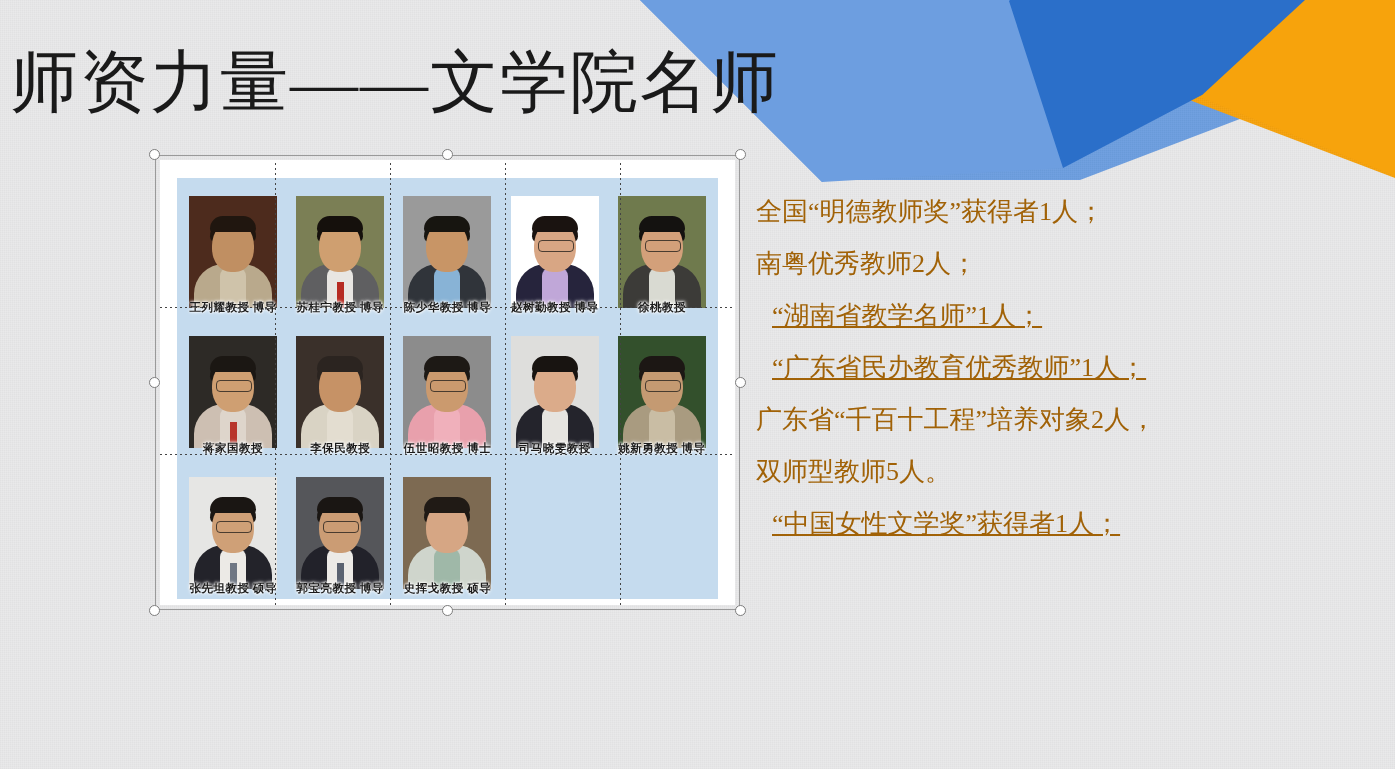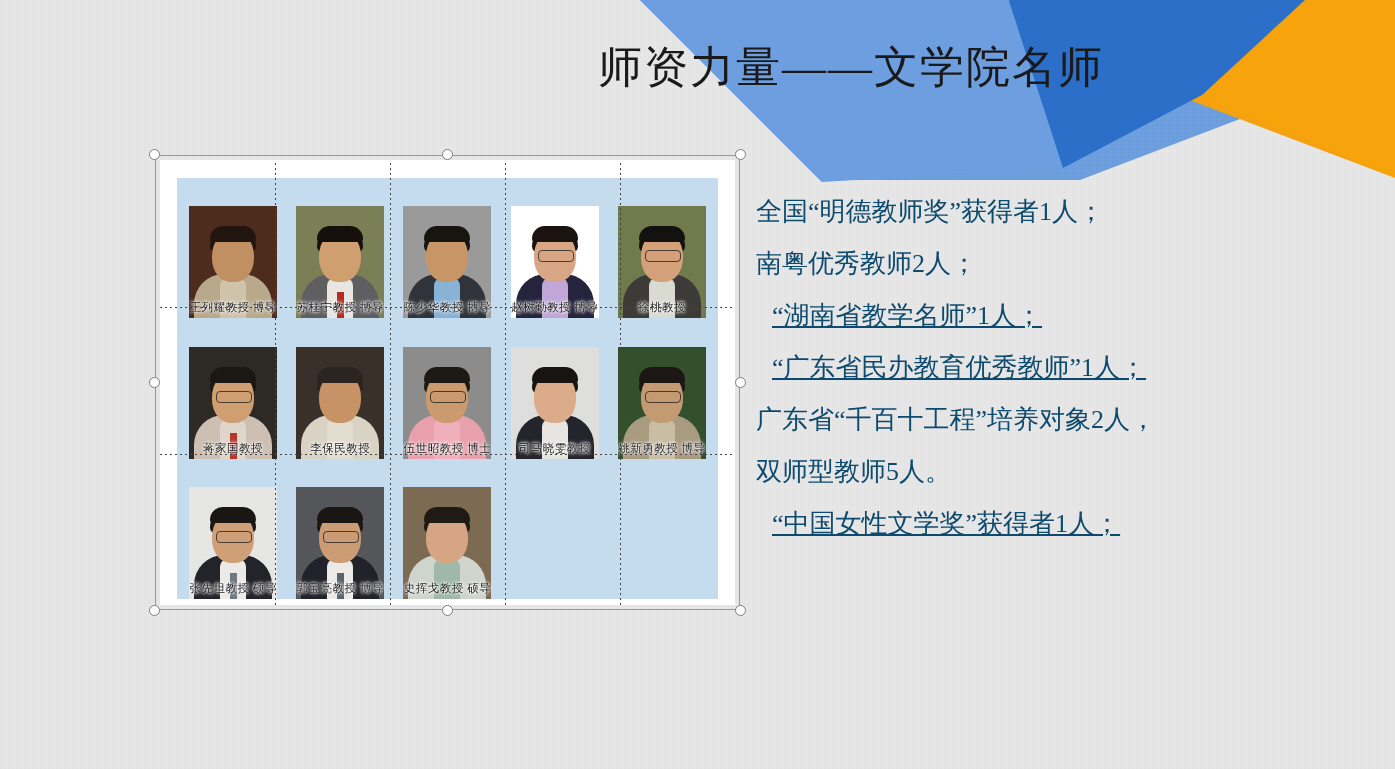--- a/index.html
+++ b/index.html
@@ -30,25 +30,25 @@
   }
   .deco {
     position: absolute;
     top: 0; left: 0;
     width: 1395px;
     height: 769px;
     z-index: 0;
   }
   #title {
     position: absolute;
-    left: 4px;
+    left: 10px;
     top: 40px;
     width: 1100px;
-    text-align: right;
-    font-size: 44px;
+    text-align: left;
+    font-size: 68px;
     line-height: 1.25;
     color: #1a1a1a;
     letter-spacing: 2px;
     z-index: 4;
     font-family: "Liberation Serif", "DejaVu Serif", serif;
     white-space: nowrap;
   }
   
   #picture-object {
     position: absolute;
@@ -103,21 +103,22 @@
     column-gap: 3px;
     row-gap: 0px;
     padding: 0 4px;
     box-sizing: border-box;
   }
   .cell {
     position: relative;
     display: flex;
     flex-direction: column;
     align-items: center;
-    justify-content: flex-end;
+    justify-content: center;
+    font-weight: bold;
   }
   .portrait {
     position: relative;
     width: 88px;
     height: 112px;
     margin-top: 8px;
     overflow: hidden;
   }
   .caption {
     position: absolute;
@@ -150,21 +151,21 @@
   #facts {
     position: absolute;
     left: 756px;
     top: 186px;
     width: 610px;
     z-index: 4;
   }
   .fact-line {
     font-size: 26px;
     line-height: 52px;
-    color: #0c4a6e;
+    color: #a16207;
     white-space: nowrap;
     font-family: "Liberation Serif", "DejaVu Serif", serif;
   }
   .fact-line.indent { padding-left: 16px; text-decoration: underline; }
 
   
   .face {
     position: absolute;
     left: 0; top: 0; right: 0; bottom: 0;
   }

